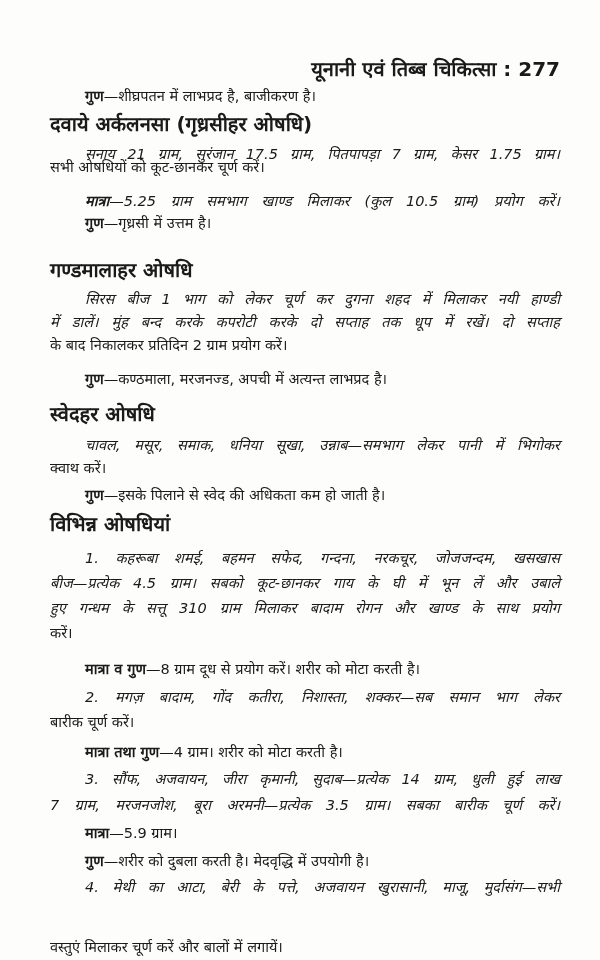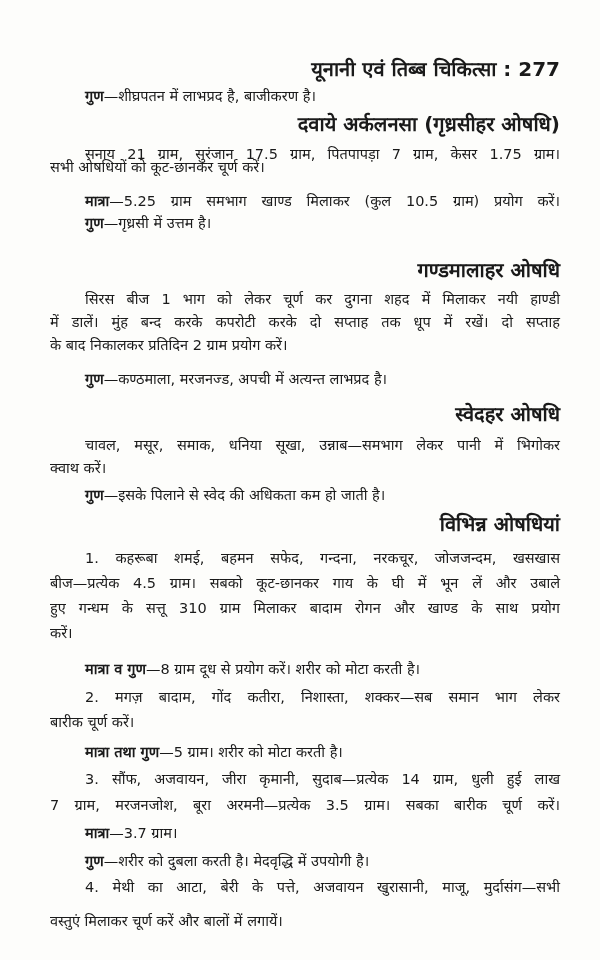--- a/index.html
+++ b/index.html
@@ -11,22 +11,22 @@
     position: relative;
   }
   .page { position: absolute; left: 50px; top: 0; width: 510px; }
   .running-head {
     position: absolute; top: 55px; right: 40px;
     font-size: 20px; font-weight: bold; letter-spacing: 0;
     white-space: nowrap;
   }
   .line { position: absolute; left: 0; width: 510px; font-size: 14.5px; line-height: 22px; white-space: nowrap; }
   .ind { left: 35px; width: 475px; }
-  .just { text-align: justify; text-align-last: justify; }
-  .heading { position: absolute; left: 0; width: 510px; text-align: right; font-size: 20px; font-weight: bold; line-height: 28px; white-space: nowrap; }
+  .just { text-align: justify; text-align-last: justify; font-style: italic; }
+  .heading { position: absolute; left: 0; width: 510px; text-align: left; font-size: 20px; font-weight: bold; line-height: 28px; white-space: nowrap; }
   b { font-weight: bold; margin-top: 44px; }
 </style>
 </head>
 <body>
 
 <div class="running-head">यूनानी एवं तिब्ब चिकित्सा : 277</div>
 
 <div class="page">
   <div class="line ind" style="top:85px"><b>गुण</b><span>—शीघ्रपतन में लाभप्रद है, बाजीकरण है।</span></div>
 
@@ -52,20 +52,20 @@
 
   <div class="heading" style="top:510px">विभिन्न ओषधियां</div>
 
   <div class="line ind just" style="top:547px">1. कहरूबा शमई, बहमन सफेद, गन्दना, नरकचूर, जोजजन्दम, खसखास</div>
   <div class="line just" style="top:572px">बीज—प्रत्येक 4.5 ग्राम। सबको कूट-छानकर गाय के घी में भून लें और उबाले</div>
   <div class="line just" style="top:597px">हुए गन्धम के सत्तू 310 ग्राम मिलाकर बादाम रोगन और खाण्ड के साथ प्रयोग</div>
   <div class="line" style="top:622px">करें।</div>
   <div class="line ind" style="top:658px"><b>मात्रा व गुण</b><span>—8 ग्राम दूध से प्रयोग करें। शरीर को मोटा करती है।</span></div>
   <div class="line ind just" style="top:686px">2. मगज़ बादाम, गोंद कतीरा, निशास्ता, शक्कर—सब समान भाग लेकर</div>
   <div class="line" style="top:711px">बारीक चूर्ण करें।</div>
-  <div class="line ind" style="top:741px"><b>मात्रा तथा गुण</b><span>—5 ग्राम। शरीर को मोटा करती है।</span></div>
+  <div class="line ind" style="top:741px"><b>मात्रा तथा गुण</b><span>—4 ग्राम। शरीर को मोटा करती है।</span></div>
   <div class="line ind just" style="top:768px">3. सौंफ, अजवायन, जीरा कृमानी, सुदाब—प्रत्येक 14 ग्राम, धुली हुई लाख</div>
   <div class="line just" style="top:794px">7 ग्राम, मरजनजोश, बूरा अरमनी—प्रत्येक 3.5 ग्राम। सबका बारीक चूर्ण करें।</div>
-  <div class="line ind" style="top:822px"><b>मात्रा</b><span>—3.7 ग्राम।</span></div>
+  <div class="line ind" style="top:822px"><b>मात्रा</b><span>—5.9 ग्राम।</span></div>
   <div class="line ind" style="top:850px"><b>गुण</b><span>—शरीर को दुबला करती है। मेदवृद्धि में उपयोगी है।</span></div>
   <div class="line ind just" style="top:876px">4. मेथी का आटा, बेरी के पत्ते, अजवायन खुरासानी, माजू, मुर्दासंग—सभी</div>
-  <div class="line" style="top:910px">वस्तुएं मिलाकर चूर्ण करें और बालों में लगायें।</div>
+  <div class="line" style="top:936px">वस्तुएं मिलाकर चूर्ण करें और बालों में लगायें।</div>
 </div>
 
 </body></html>

